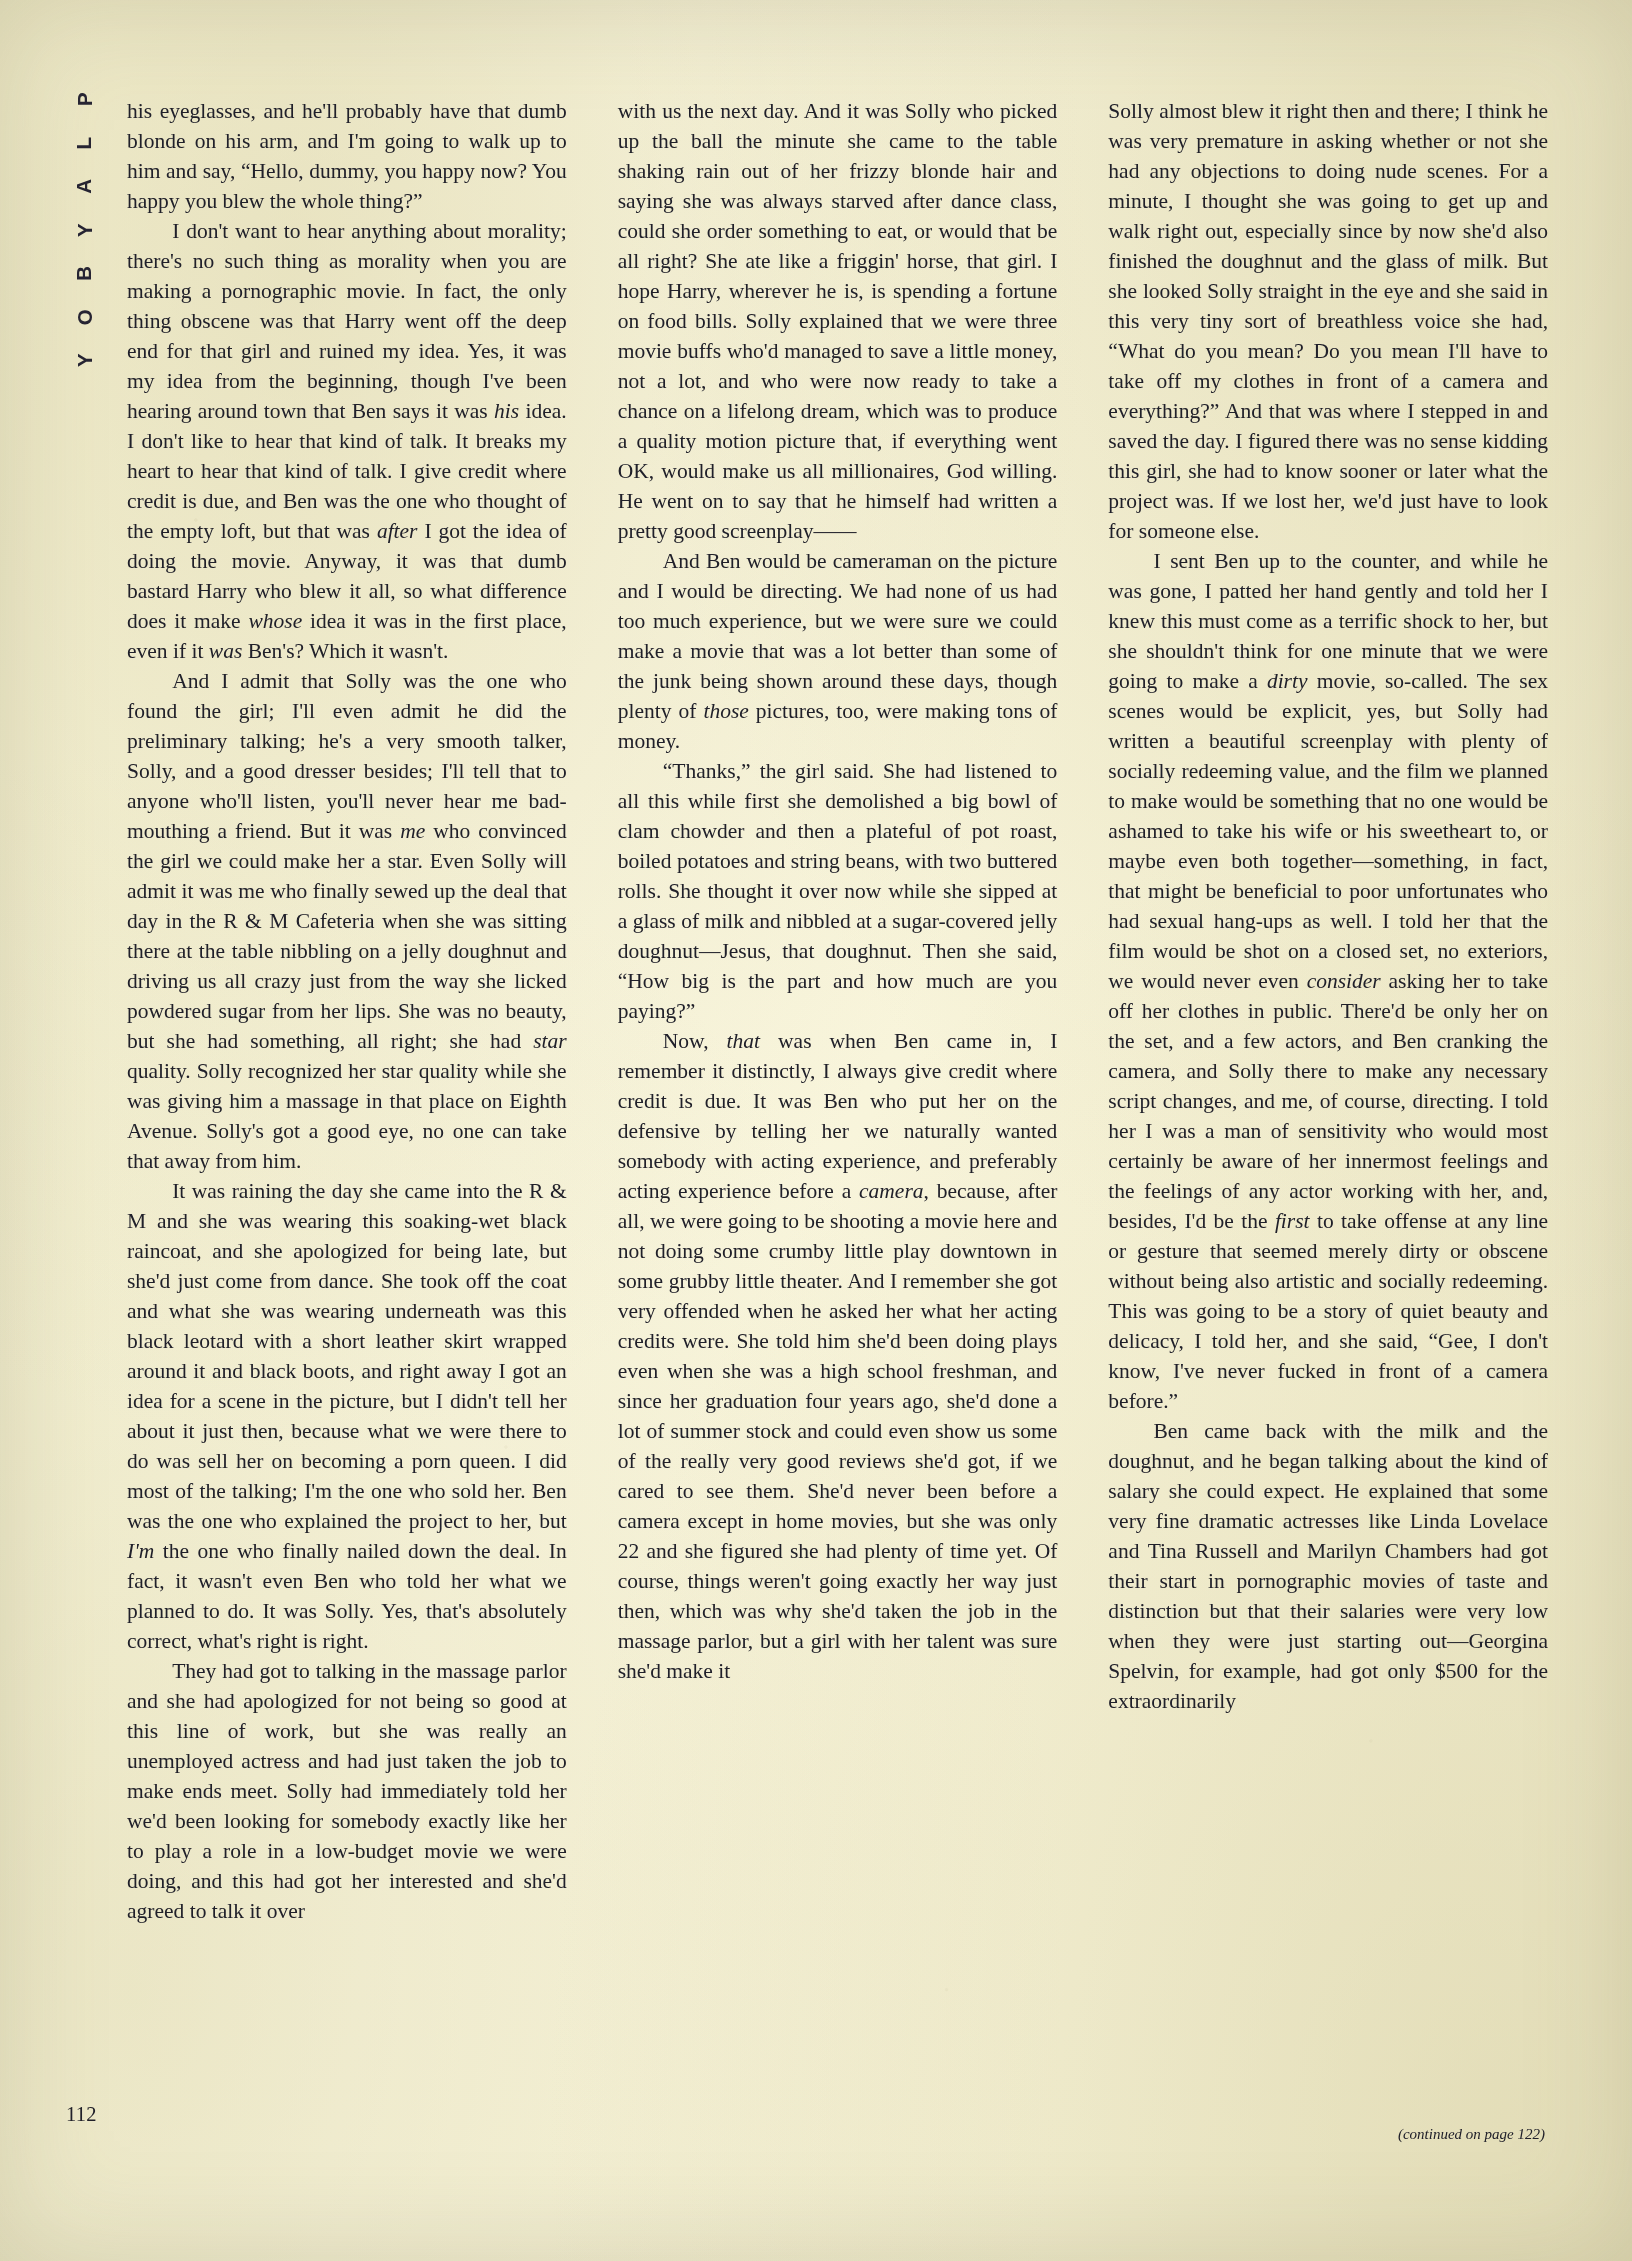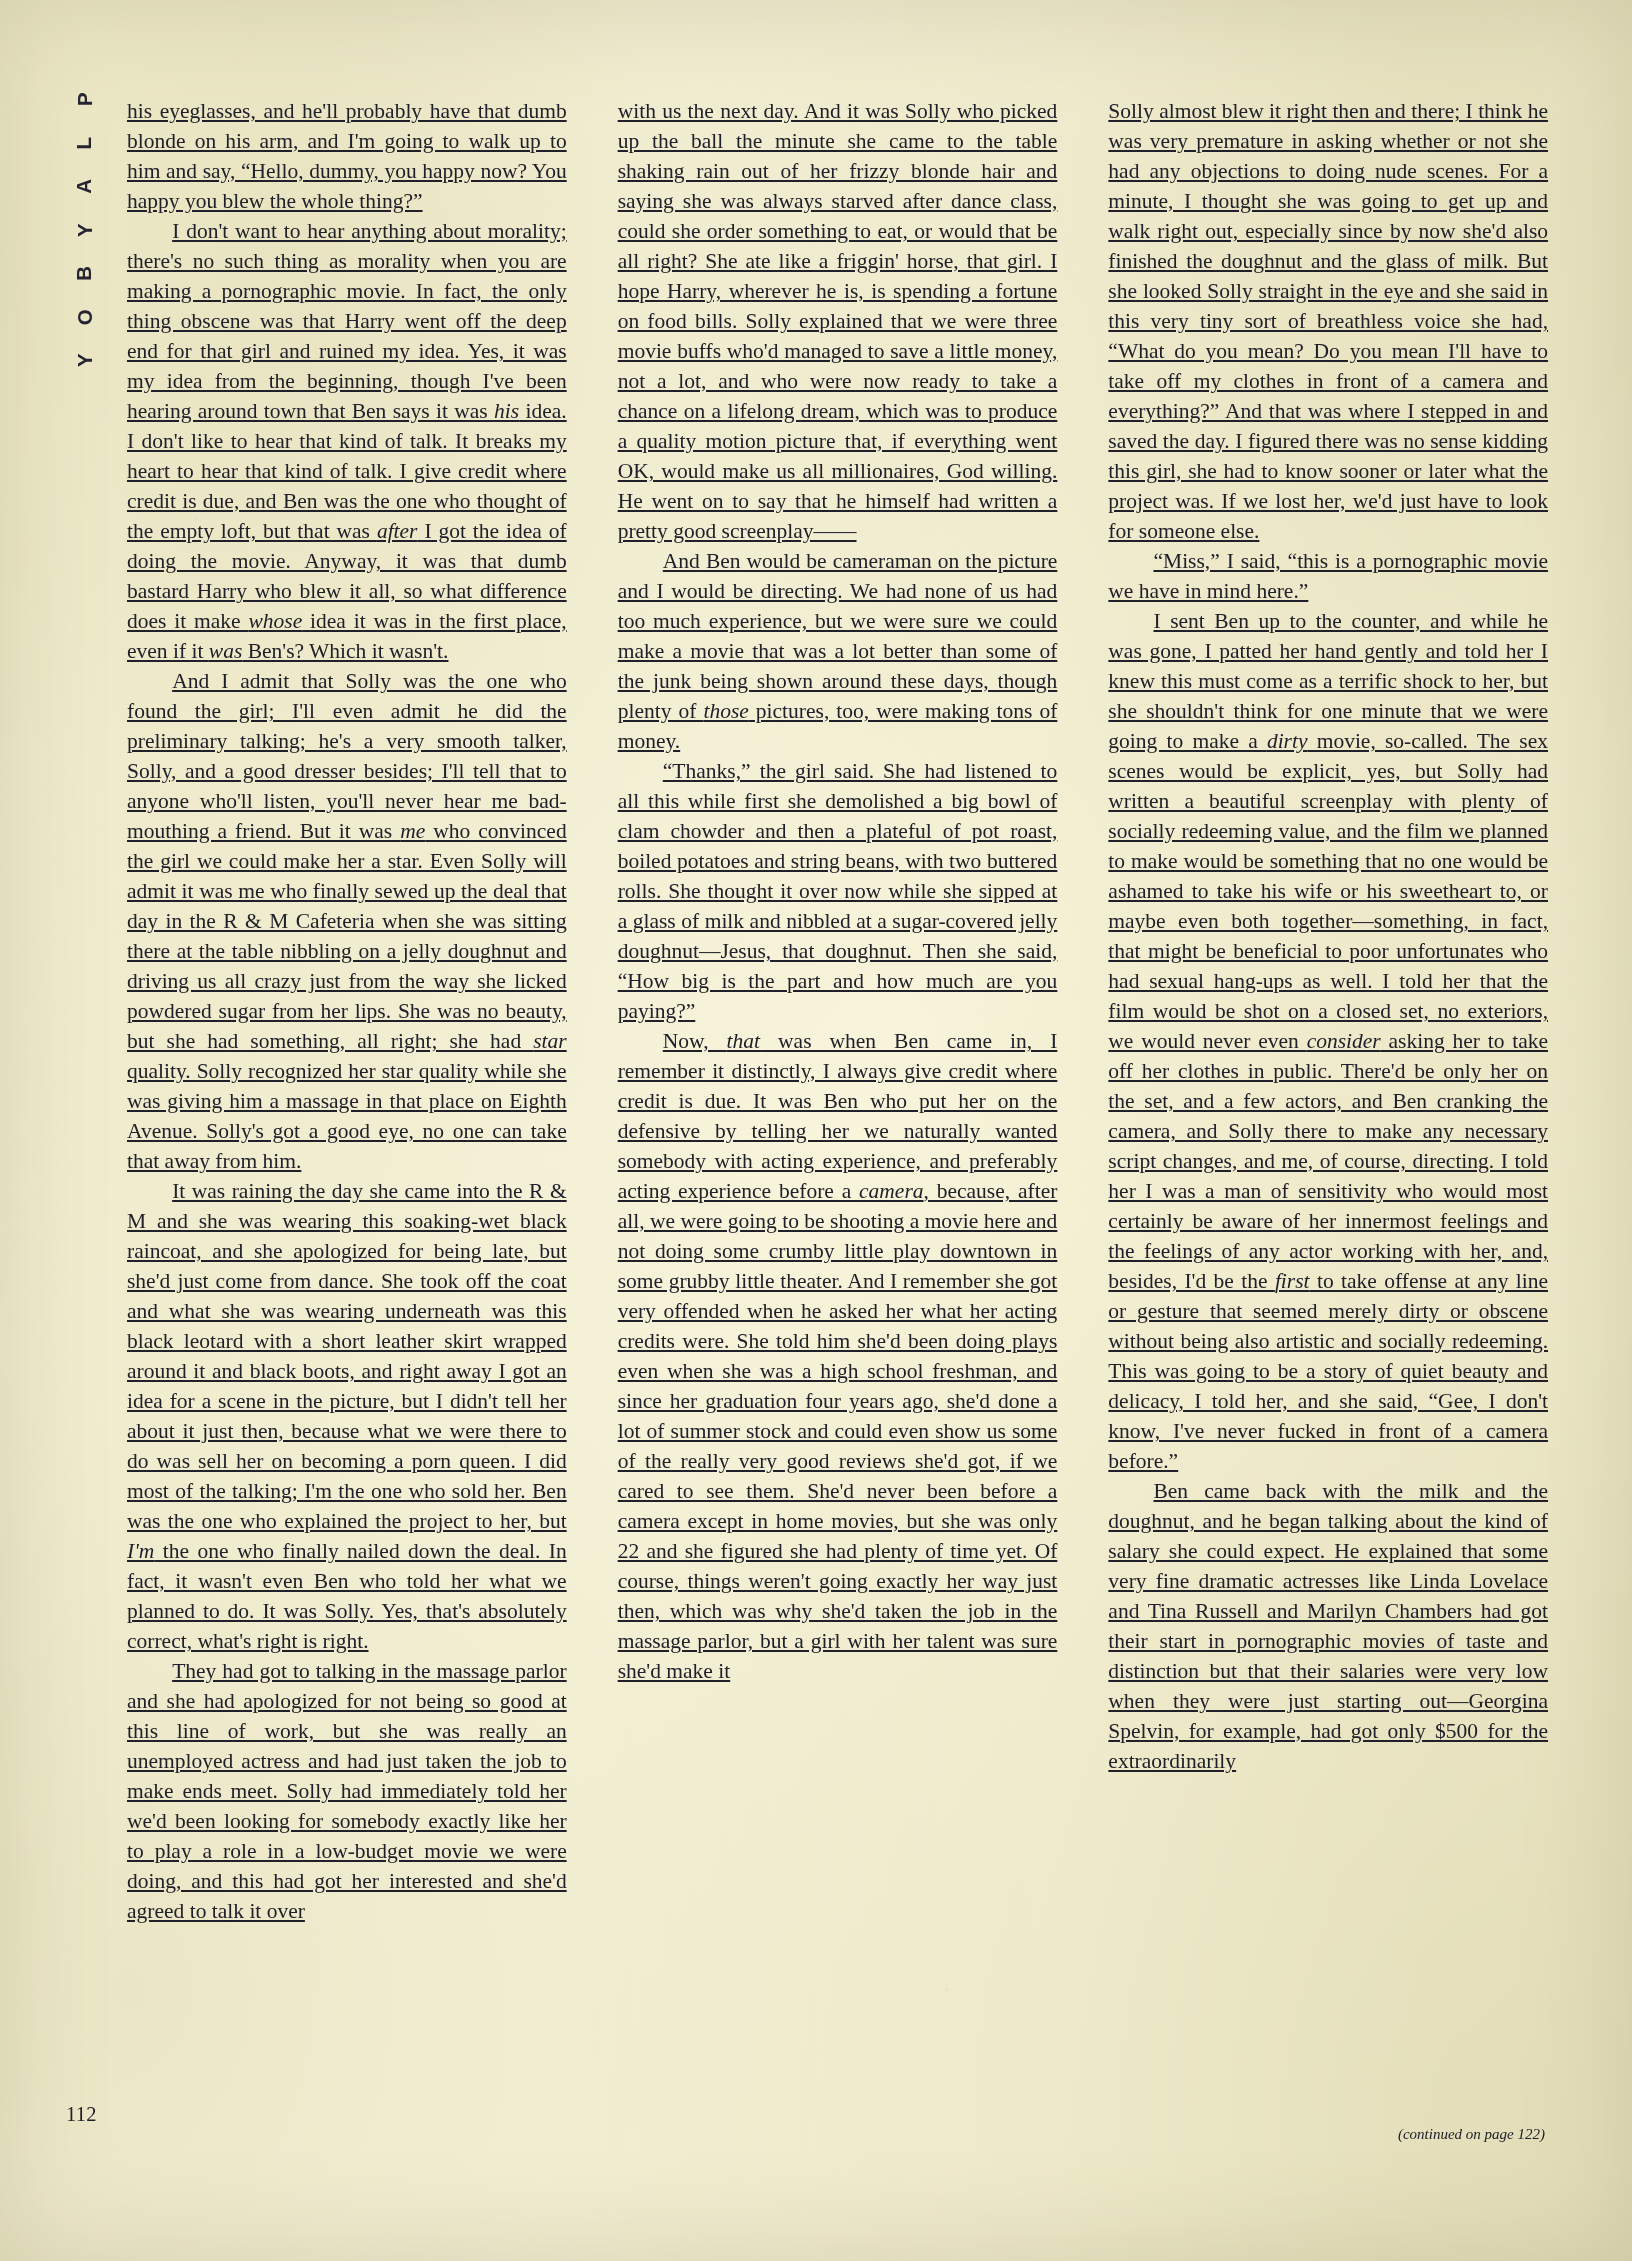--- a/index.html
+++ b/index.html
@@ -76,21 +76,20 @@
     display: flex;
     gap: 51px;
   }
   .col {
     width: 440px;
     font-size: 21.5px;
     line-height: 30px;
     text-align: justify;
     text-justify: inter-word;
     hyphens: none;
-    text-decoration: underline;
     -webkit-hyphens: none;
   }
   .col p {
     margin: 0;
     text-indent: 0;
   }
   .col p + p {
     text-indent: 2.1em;
   }
   .col p.noind { text-indent: 0; }
@@ -140,21 +139,20 @@
         <p><span>They had got to talking in the massage parlor and she had apologized for not being so good at this line of work, but she was really an unemployed actress and had just taken the job to make ends meet. Solly had immediately told her we'd been looking for somebody exactly like her to play a role in a low-budget movie we were doing, and this had got her interested and she'd agreed to talk it over</span></p>
       </div>
       <div class="col">
         <p class="noind"><span>with us the next day. And it was Solly who picked up the ball the minute she came to the table shaking rain out of her frizzy blonde hair and saying she was always starved after dance class, could she order something to eat, or would that be all right? She ate like a friggin' horse, that girl. I hope Harry, wherever he is, is spending a fortune on food bills. Solly explained that we were three movie buffs who'd managed to save a little money, not a lot, and who were now ready to take a chance on a lifelong dream, which was to produce a quality motion picture that, if everything went OK, would make us all millionaires, God willing. He went on to say that he himself had written a pretty good screenplay——</span></p>
         <p><span>And Ben would be cameraman on the picture and I would be directing. We had none of us had too much experience, but we were sure we could make a movie that was a lot better than some of the junk being shown around these days, though plenty of </span><em>those</em><span> pictures, too, were making tons of money.</span></p>
         <p><span>“Thanks,” the girl said. She had listened to all this while first she demolished a big bowl of clam chowder and then a plateful of pot roast, boiled potatoes and string beans, with two buttered rolls. She thought it over now while she sipped at a glass of milk and nibbled at a sugar-covered jelly doughnut—Jesus, that doughnut. Then she said, “How big is the part and how much are you paying?”</span></p>
         <p><span>Now, </span><em>that</em><span> was when Ben came in, I remember it distinctly, I always give credit where credit is due. It was Ben who put her on the defensive by telling her we naturally wanted somebody with acting experience, and preferably acting experience before a </span><em>camera</em><span>, because, after all, we were going to be shooting a movie here and not doing some crumby little play downtown in some grubby little theater. And I remember she got very offended when he asked her what her acting credits were. She told him she'd been doing plays even when she was a high school freshman, and since her graduation four years ago, she'd done a lot of summer stock and could even show us some of the really very good reviews she'd got, if we cared to see them. She'd never been before a camera except in home movies, but she was only 22 and she figured she had plenty of time yet. Of course, things weren't going exactly her way just then, which was why she'd taken the job in the massage parlor, but a girl with her talent was sure she'd make it</span></p>
       </div>
       <div class="col">
         <p><span>Solly almost blew it right then and there; I think he was very premature in asking whether or not she had any objections to doing nude scenes. For a minute, I thought she was going to get up and walk right out, especially since by now she'd also finished the doughnut and the glass of milk. But she looked Solly straight in the eye and she said in this very tiny sort of breathless voice she had, “What do you mean? Do you mean I'll have to take off my clothes in front of a camera and everything?” And that was where I stepped in and saved the day. I figured there was no sense kidding this girl, she had to know sooner or later what the project was. If we lost her, we'd just have to look for someone else.</span></p>
-        <p><span>“Miss,” I said, “this is a pornographic movie we have in mind here.”</span></p>
         <p><span>I sent Ben up to the counter, and while he was gone, I patted her hand gently and told her I knew this must come as a terrific shock to her, but she shouldn't think for one minute that we were going to make a </span><em>dirty</em><span> movie, so-called. The sex scenes would be explicit, yes, but Solly had written a beautiful screenplay with plenty of socially redeeming value, and the film we planned to make would be something that no one would be ashamed to take his wife or his sweetheart to, or maybe even both together—something, in fact, that might be beneficial to poor unfortunates who had sexual hang-ups as well. I told her that the film would be shot on a closed set, no exteriors, we would never even </span><em>consider</em><span> asking her to take off her clothes in public. There'd be only her on the set, and a few actors, and Ben cranking the camera, and Solly there to make any necessary script changes, and me, of course, directing. I told her I was a man of sensitivity who would most certainly be aware of her innermost feelings and the feelings of any actor working with her, and, besides, I'd be the </span><em>first</em><span> to take offense at any line or gesture that seemed merely dirty or obscene without being also artistic and socially redeeming. This was going to be a story of quiet beauty and delicacy, I told her, and she said, “Gee, I don't know, I've never fucked in front of a camera before.”</span></p>
         <p><span>Ben came back with the milk and the doughnut, and he began talking about the kind of salary she could expect. He explained that some very fine dramatic actresses like Linda Lovelace and Tina Russell and Marilyn Chambers had got their start in pornographic movies of taste and distinction but that their salaries were very low when they were just starting out—Georgina Spelvin, for example, had got only $500 for the extraordinarily</span></p>
       </div>
     </div>
 
   <div class="folio">112</div>
 
   <div class="continued">(continued on page 122)</div>
 
   <div class="edge-shadow"></div>

